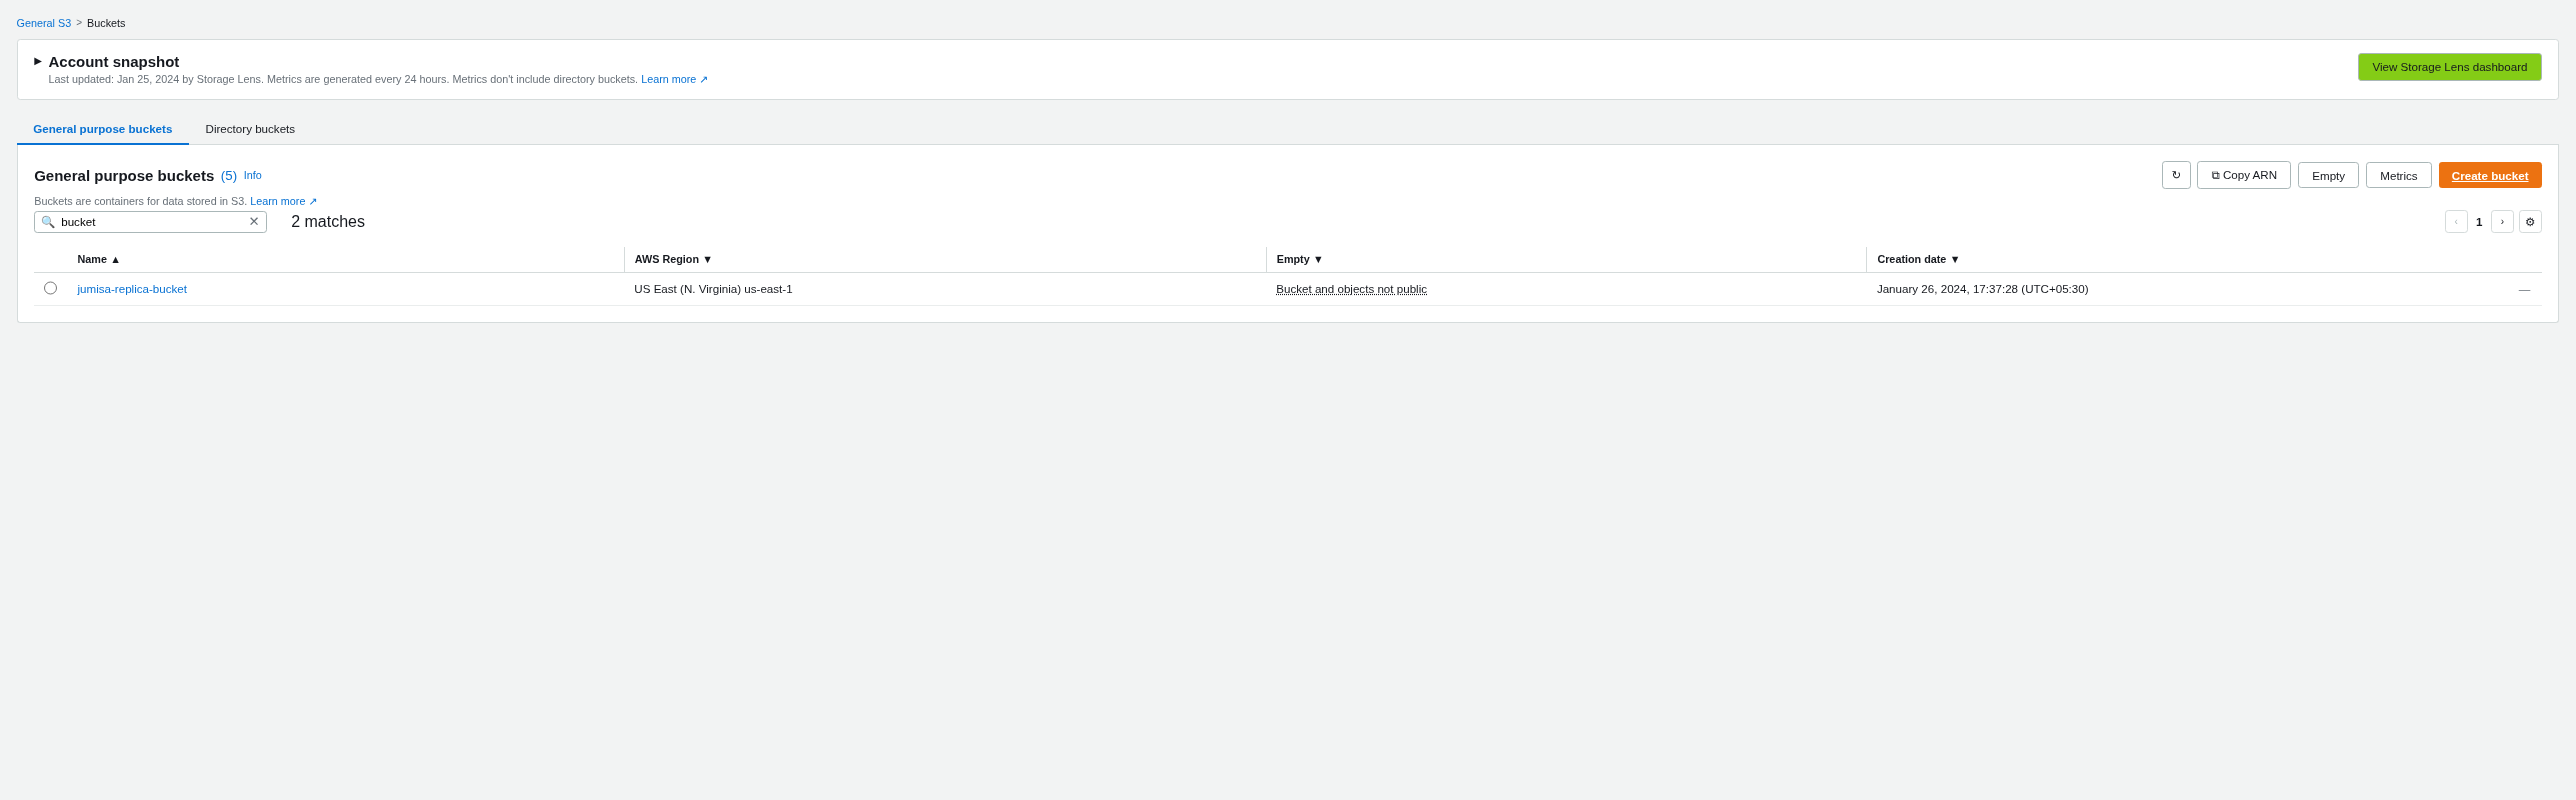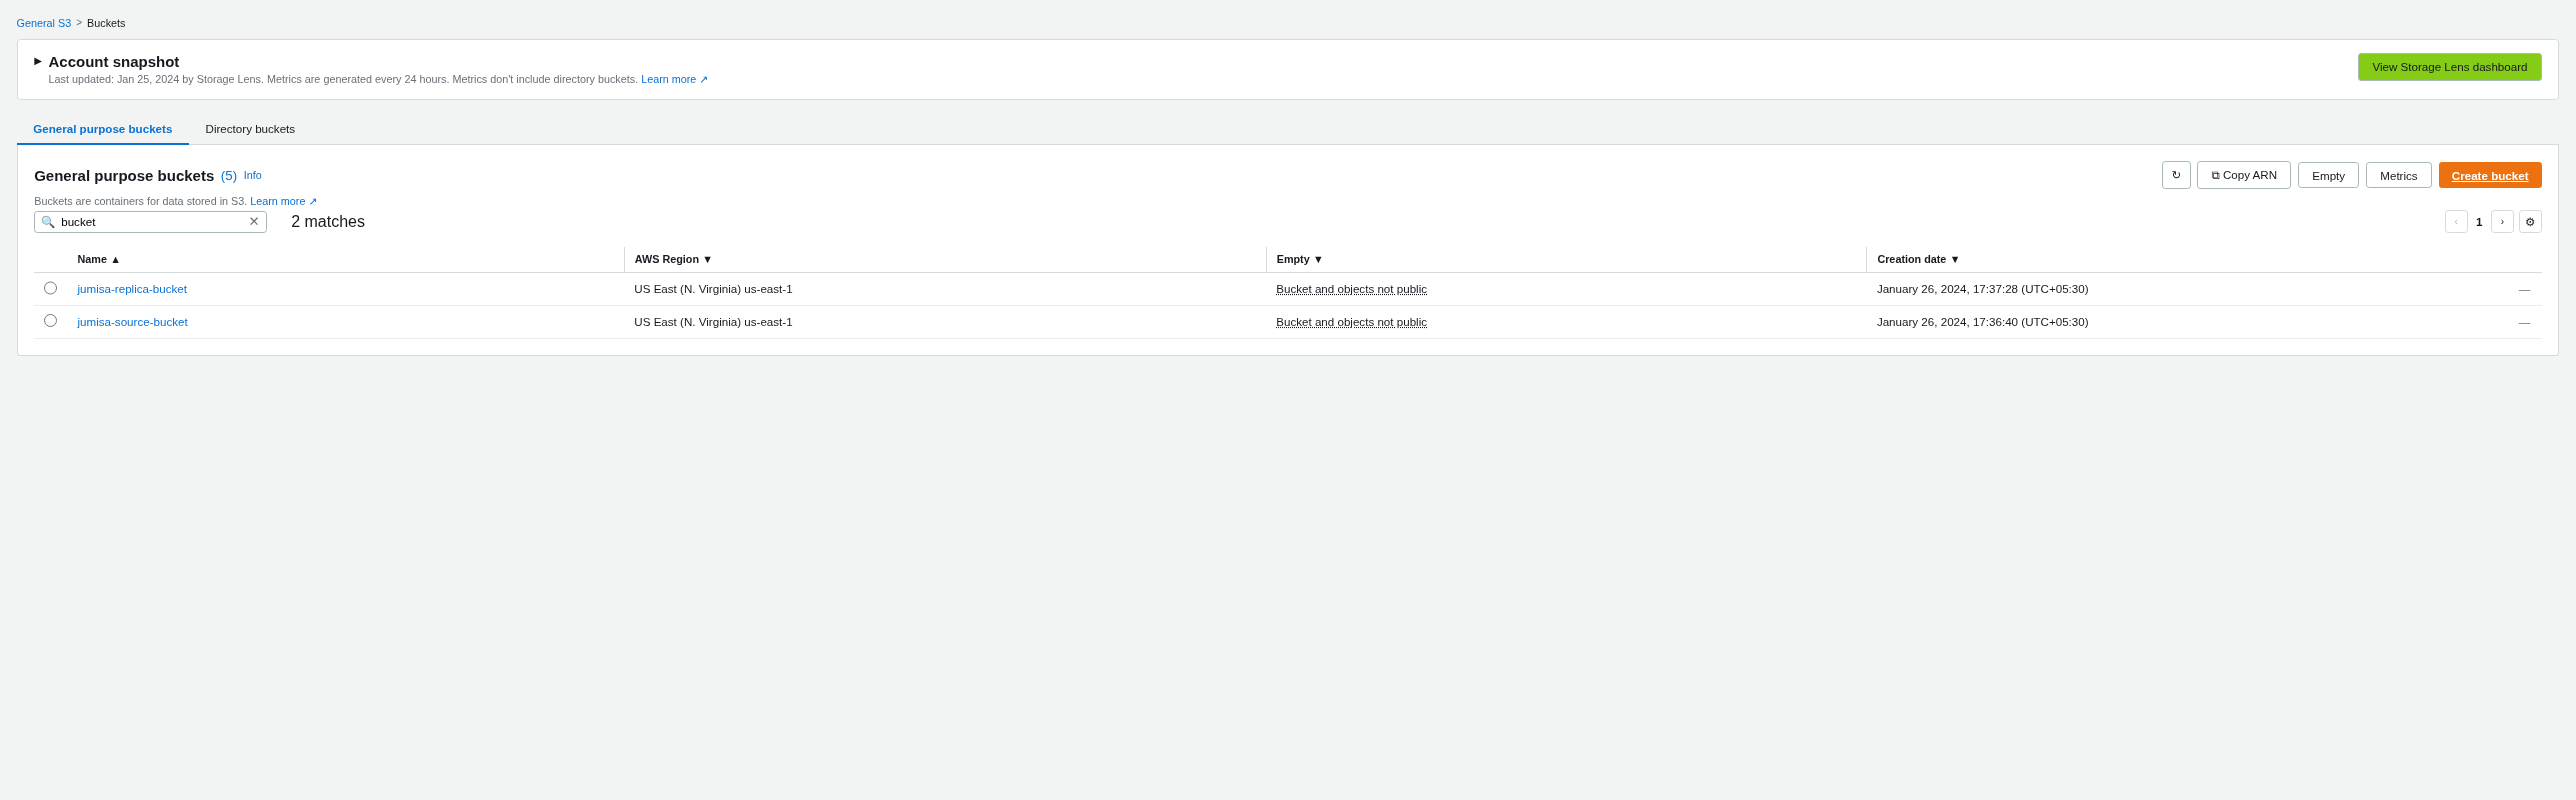--- a/index.html
+++ b/index.html
@@ -387,33 +387,17 @@
       </td>
       <td>US East (N. Virginia) us-east-1</td>
       <td>
         <span class="access-cell">Bucket and objects not public</span>
       </td>
       <td>January 26, 2024, 17:37:28 (UTC+05:30)</td>
       <td>
         <span style="color:#687078;">—</span>
       </td>
     </tr>
-          <tr>
-      <td>
-        <input type="radio" class="radio-input" style="">
-      </td>
-      <td>
-        <a href="#" class="bucket-link">jumisa-source-bucket</a>
-      </td>
-      <td>US East (N. Virginia) us-east-1</td>
-      <td>
-        <span class="access-cell">Bucket and objects not public</span>
-      </td>
-      <td>January 26, 2024, 17:36:40 (UTC+05:30)</td>
-      <td>
-        <span style="color:#687078;">—</span>
-      </td>
-    </tr>
         </tbody>
     </table>
   </div>
 </div>
 
 
 </body></html>

